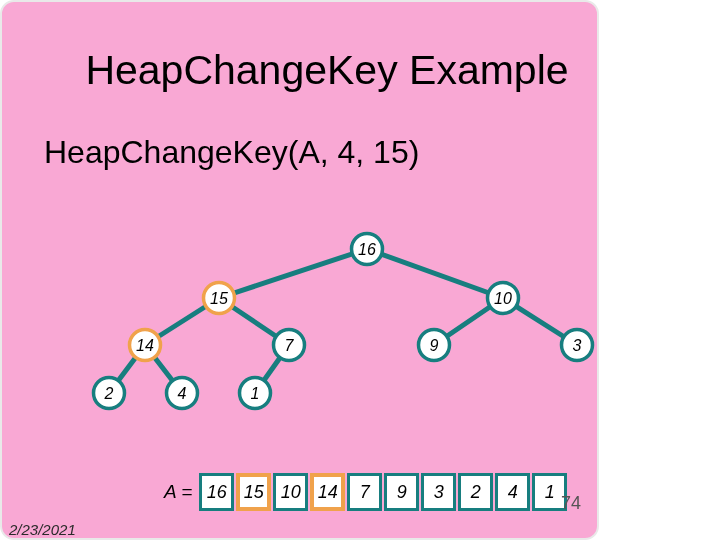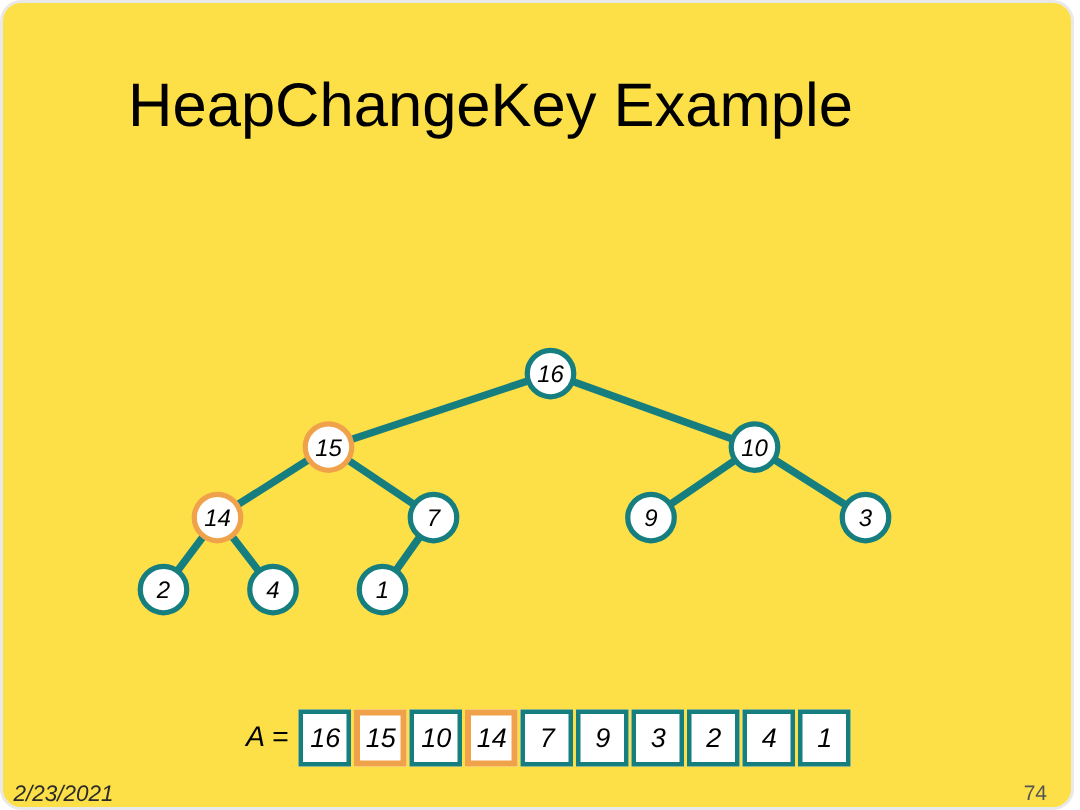--- a/index.html
+++ b/index.html
@@ -3,23 +3,23 @@
 <meta charset="utf-8">
 <style>
   html, body {
     margin: 0;
     padding: 0;
     background: #ffffff;
     font-family: "Liberation Sans", sans-serif;
   }
   .slide {
     position: relative;
-    width: 716px;
+    width: 599px;
     height: 540px;
-    background: #fde047;
+    background: #f9a8d4;
     overflow: hidden;
     border: 2px solid #e9e9e9;
     border-radius: 14px;
     box-sizing: border-box;
   }
   .title {
     position: absolute;
     left: 0;
     top: 48px;
     width: 650px;
@@ -88,30 +88,31 @@
     position: absolute;
     left: 7px;
     top: 519px;
     font-size: 15px;
     color: #2b2b2b;
     font-style: italic;
   }
   .page-number {
     position: absolute;
     right: 16px;
-    top: 518px;
-    font-size: 14px;
+    top: 491px;
+    font-size: 18px;
     color: #555555;
   }
 </style>
 </head>
 <body>
 
 <div class="slide">
   <div class="title">HeapChangeKey Example</div>
+  <div class="subtitle">HeapChangeKey(A, 4, 15)</div>
 
   <svg class="tree" width="720" height="540" viewBox="0 0 720 540">
       <line x1="365" y1="247" x2="217" y2="296" stroke="#177E7F" stroke-width="5" stroke-linecap="round"></line>
       <line x1="365" y1="247" x2="501" y2="296" stroke="#177E7F" stroke-width="5" stroke-linecap="round"></line>
       <line x1="217" y1="296" x2="143" y2="343" stroke="#177E7F" stroke-width="5" stroke-linecap="round"></line>
       <line x1="217" y1="296" x2="287" y2="343" stroke="#177E7F" stroke-width="5" stroke-linecap="round"></line>
       <line x1="501" y1="296" x2="432" y2="343" stroke="#177E7F" stroke-width="5" stroke-linecap="round"></line>
       <line x1="501" y1="296" x2="575" y2="343" stroke="#177E7F" stroke-width="5" stroke-linecap="round"></line>
       <line x1="143" y1="343" x2="107" y2="391" stroke="#177E7F" stroke-width="5" stroke-linecap="round"></line>
       <line x1="143" y1="343" x2="180" y2="391" stroke="#177E7F" stroke-width="5" stroke-linecap="round"></line>

